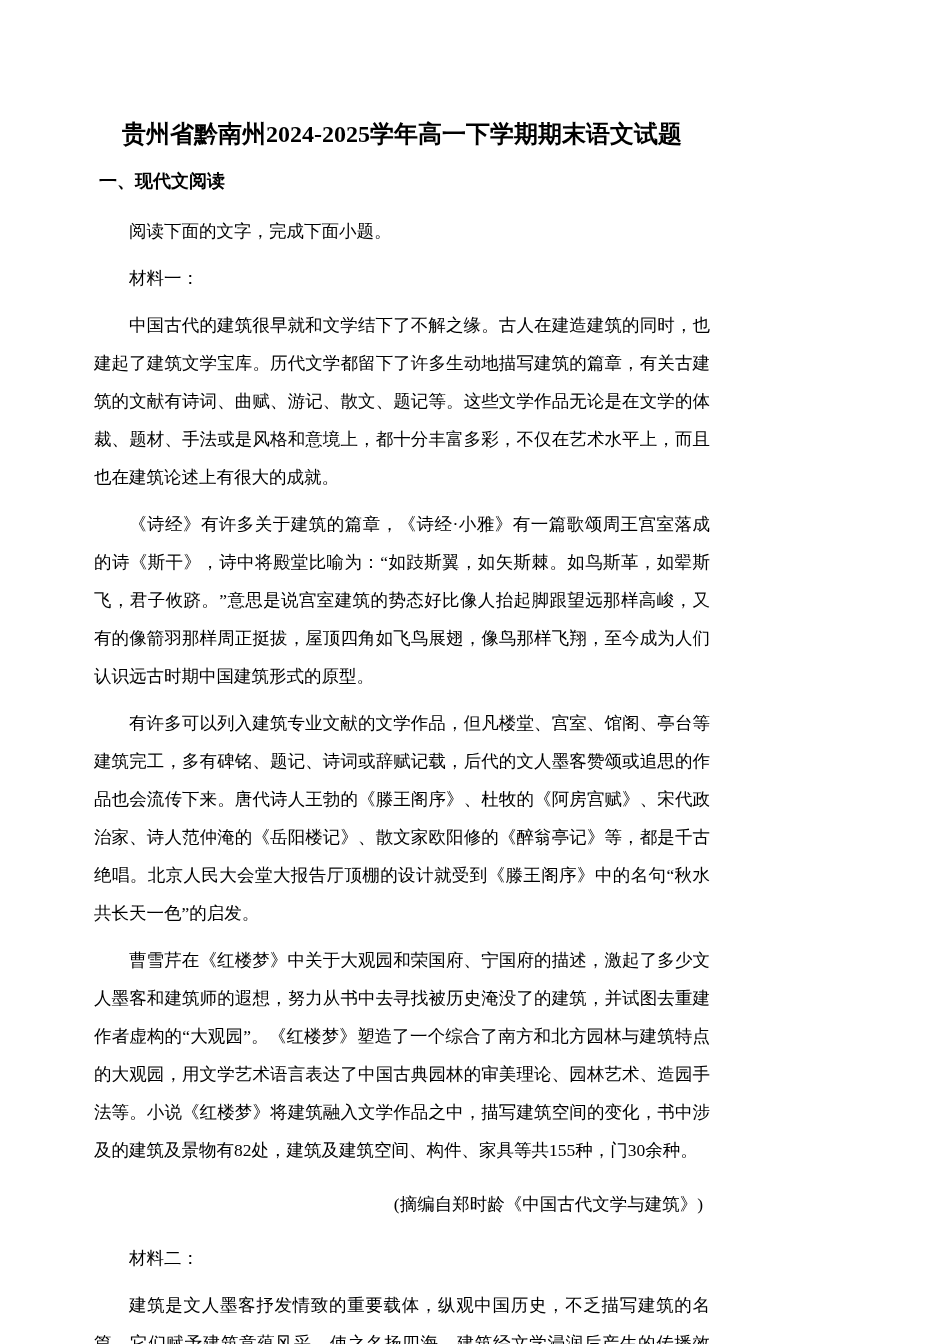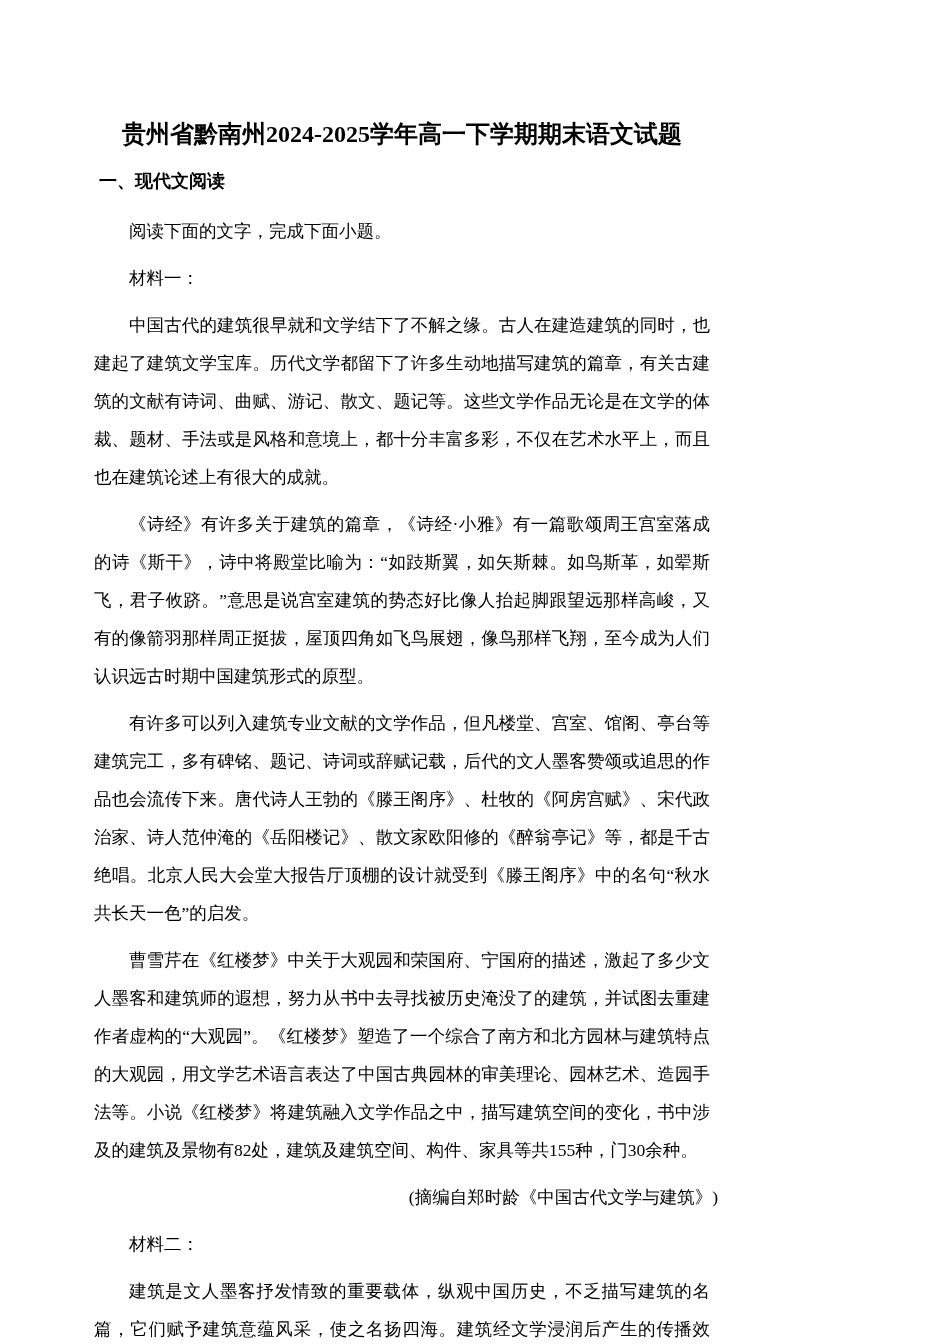--- a/index.html
+++ b/index.html
@@ -34,21 +34,21 @@
     line-height: 38px;
     text-align: justify;
     text-justify: inter-ideograph;
     margin: 9px;
     text-indent: 2em;
   }
   .attribution {
     font-size: 17.5px;
     line-height: 38px;
     text-align: right;
-    margin: 1px;
+    margin: 16px;
     text-indent: 0;
   }
 </style>
 </head>
 <body>
 
 <div class="page">
 
   <h1 class="title">贵州省黔南州2024-2025学年高一下学期期末语文试题</h1>
 

